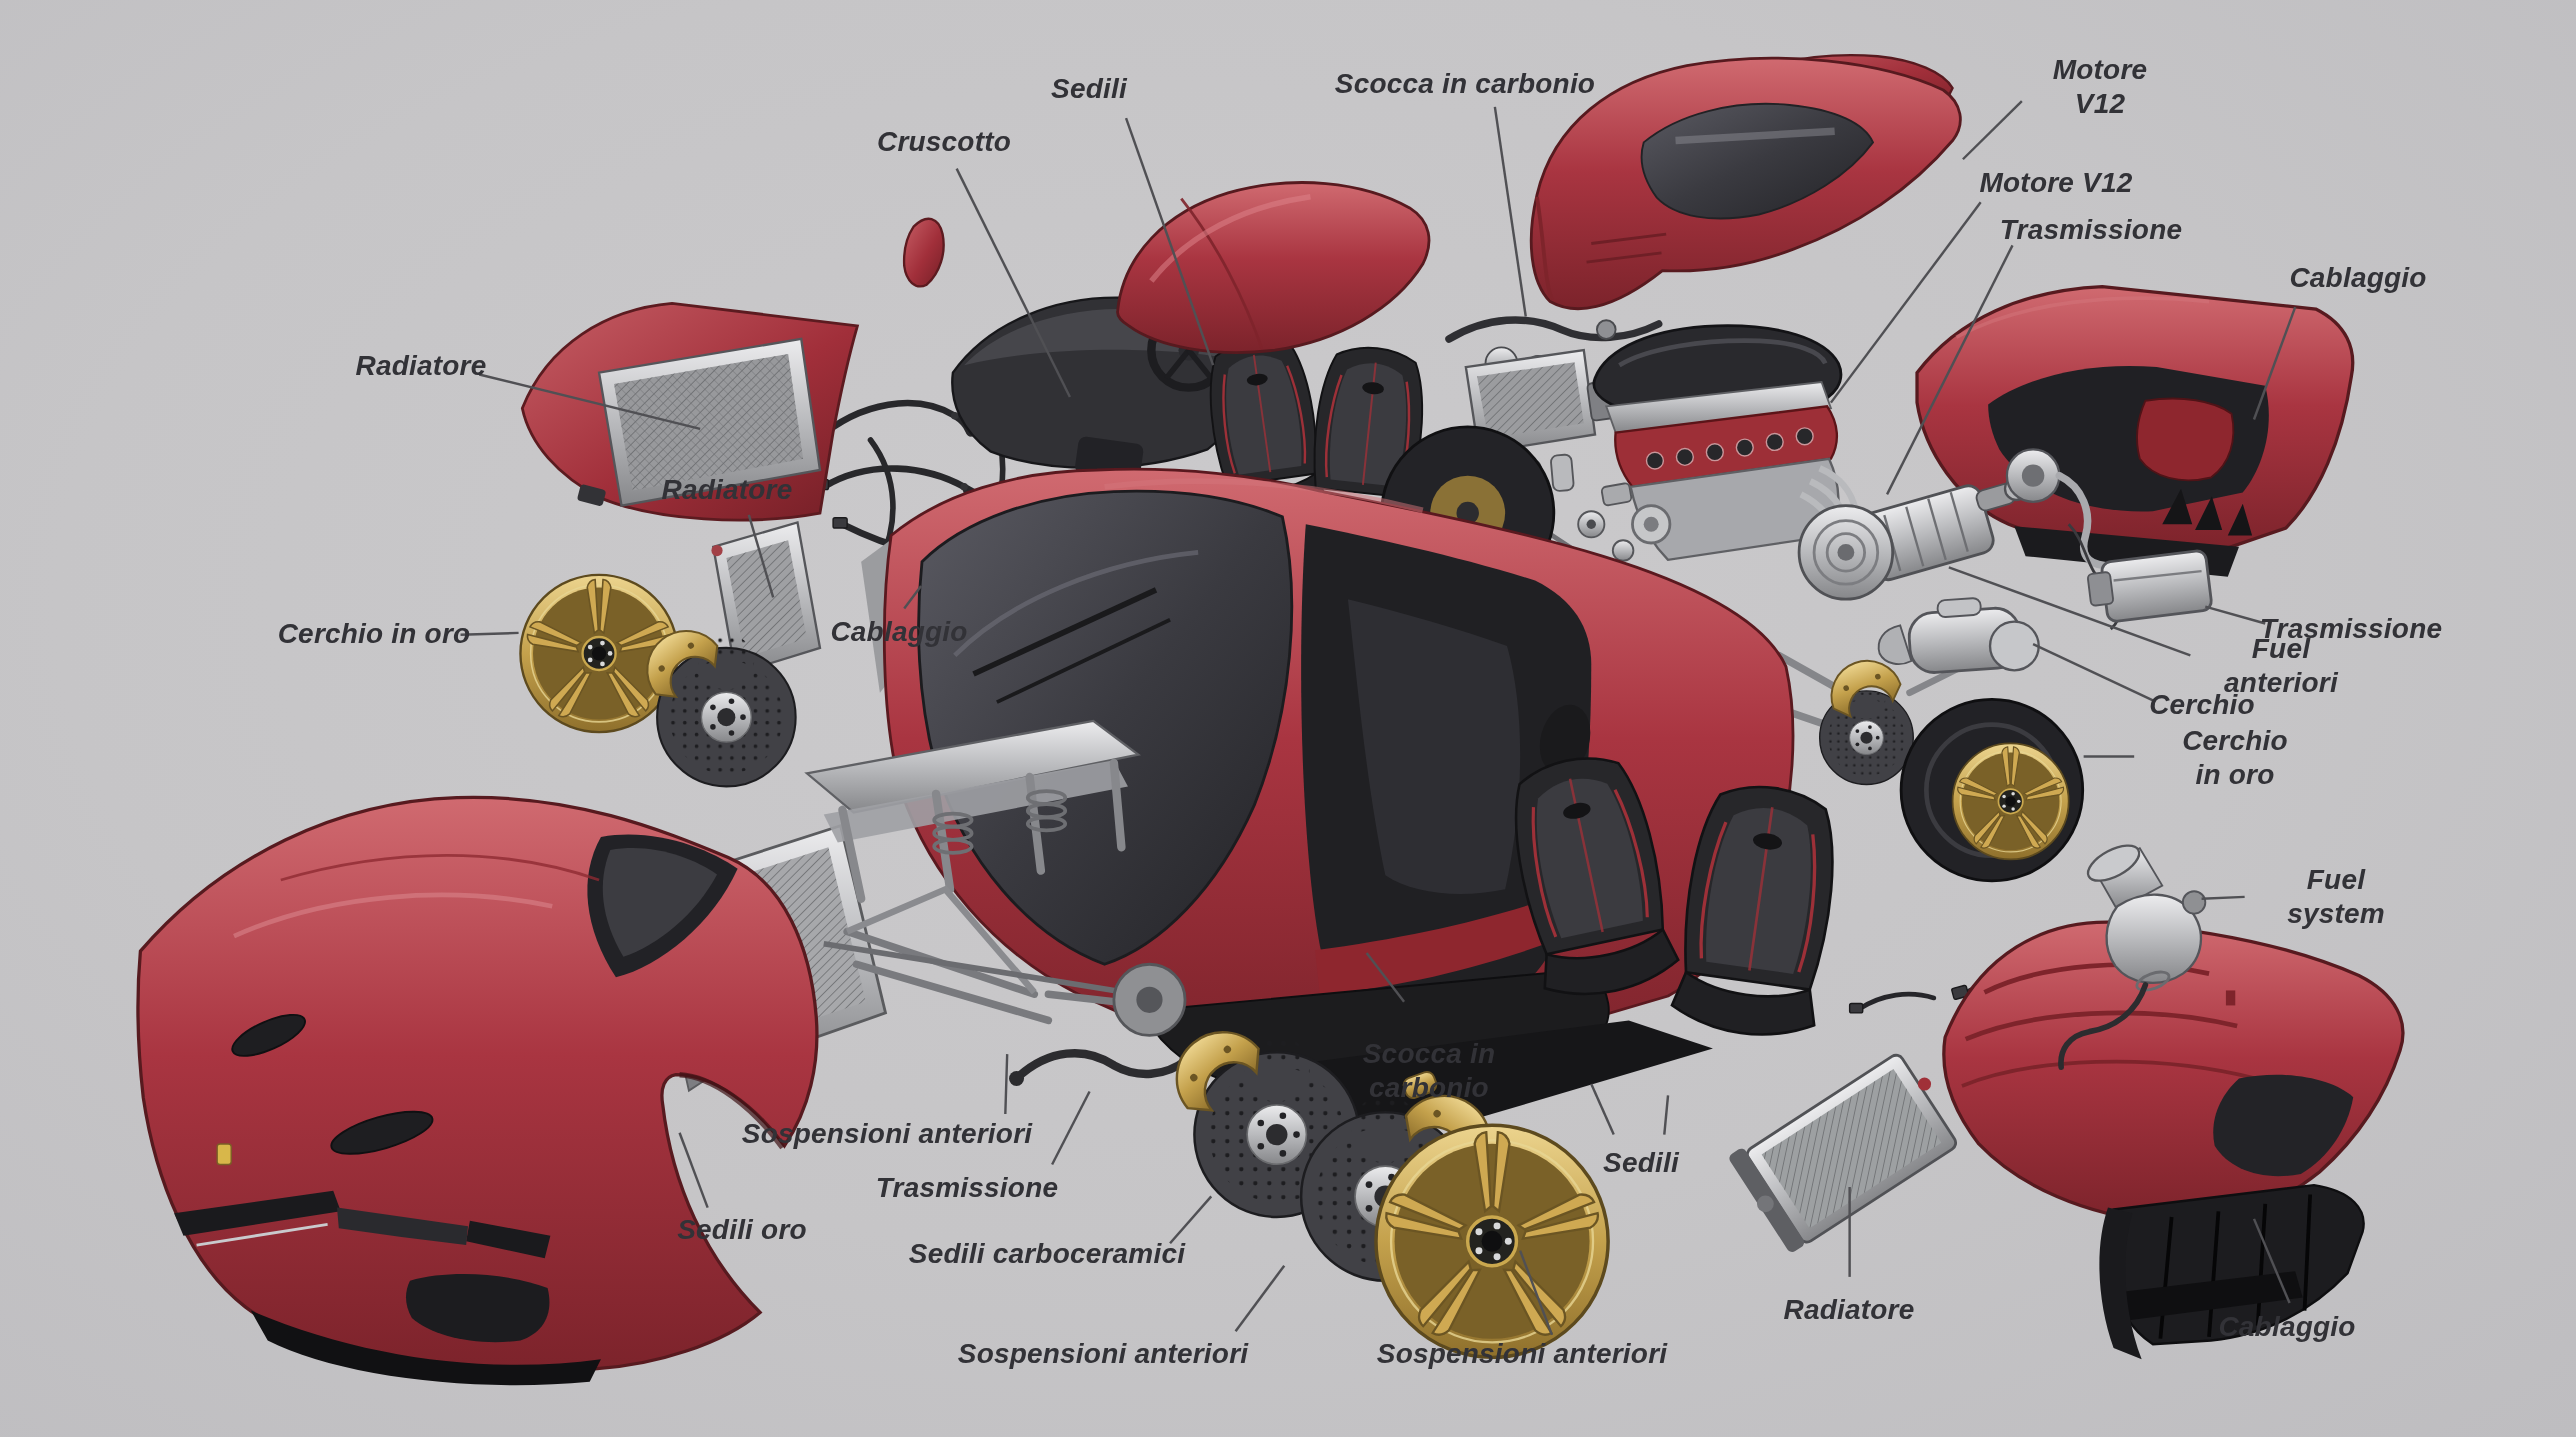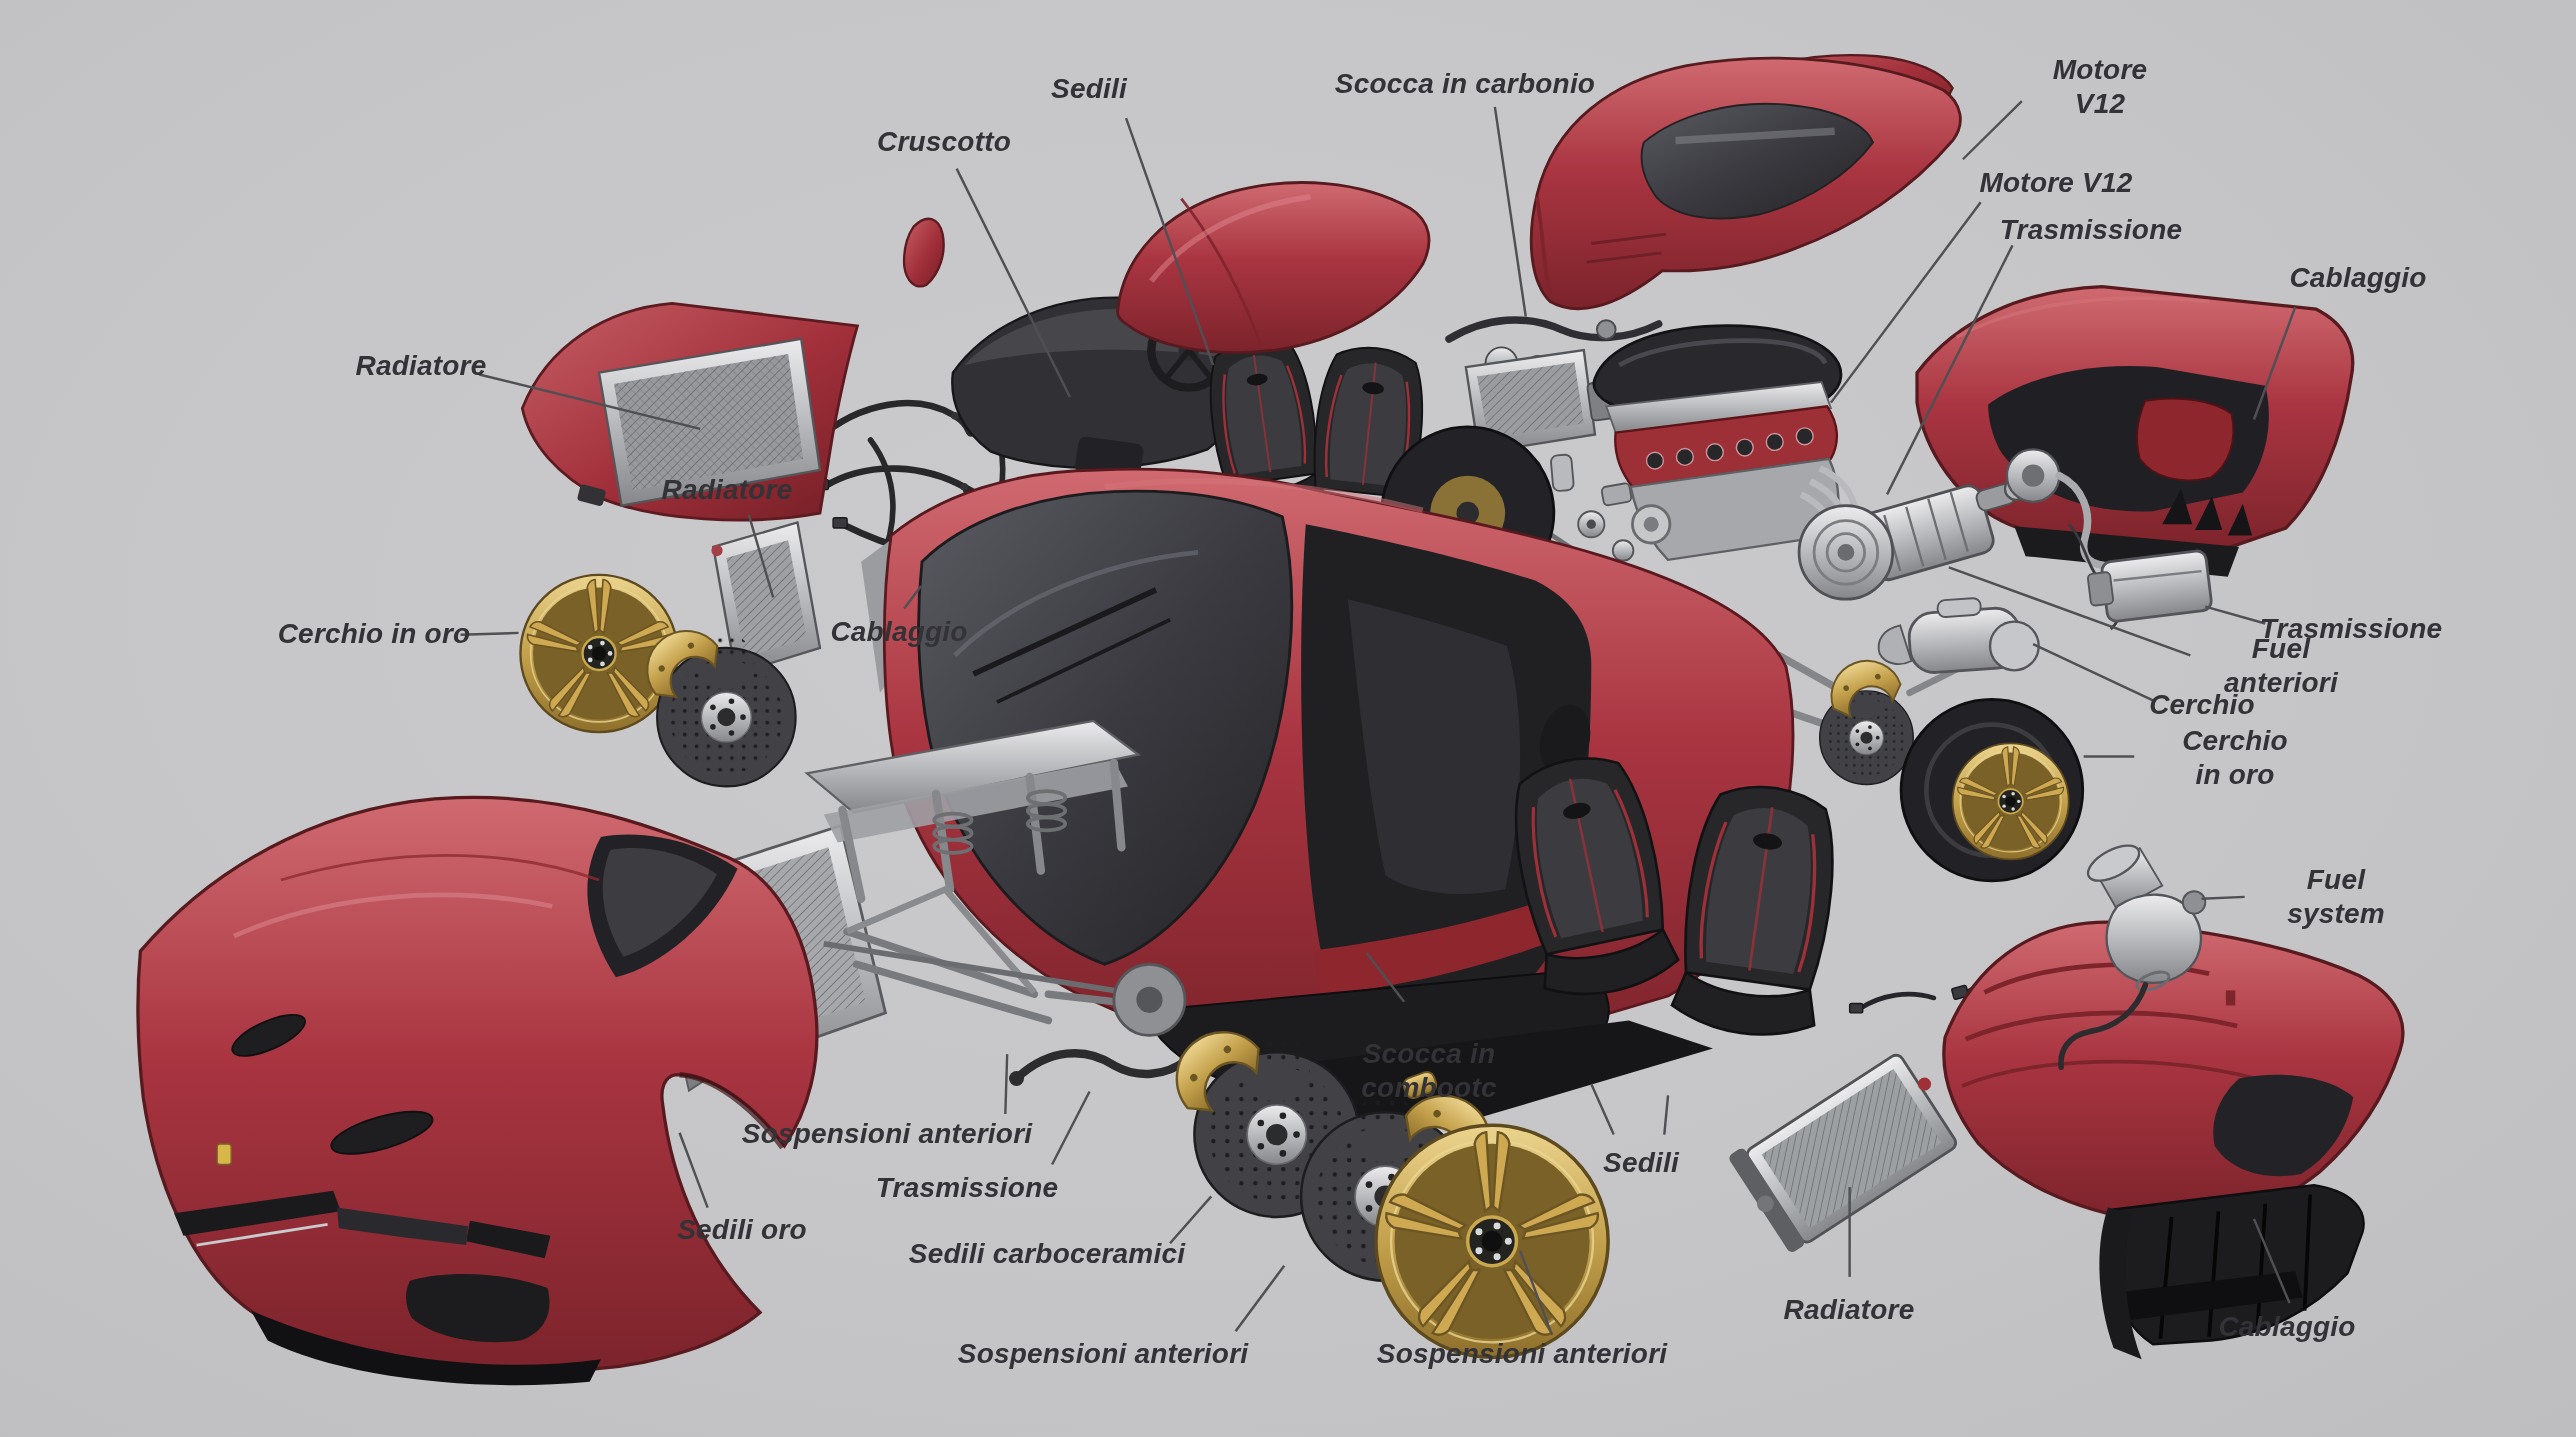--- a/index.html
+++ b/index.html
@@ -480,21 +480,21 @@
       <div class="part-label" style="left: 421px; top: 366px; color: rgb(50, 50, 55);">Radiatore</div>
       <div class="part-label" style="left: 727px; top: 490px; color: rgb(50, 50, 55);">Radiatore</div>
       <div class="part-label" style="left: 374px; top: 634px; color: rgb(50, 50, 55);">Cerchio in oro</div>
       <div class="part-label" style="left: 899px; top: 632px; color: rgb(50, 50, 55);">Cablaggio</div>
       <div class="part-label" style="left: 2351px; top: 629px; color: rgb(50, 50, 55);">Trasmissione</div>
       <div class="part-label" style="left: 2281px; top: 666px; color: rgb(50, 50, 55);">Fuel anteriori</div>
       <div class="part-label" style="left: 2202px; top: 705px; color: rgb(50, 50, 55);">Cerchio</div>
       <div class="part-label" style="left: 2235px; top: 758px; color: rgb(50, 50, 55);">Cerchio in oro</div>
       <div class="part-label" style="left: 2324px; top: 897px; color: rgb(50, 50, 55); margin-left: 12px;">Fuel system</div>
       <div class="part-label" style="left: 1429px; top: 1071px; color: rgb(50, 50, 55);">Scocca in
-combootc</div>
+carbonio</div>
       <div class="part-label" style="left: 887px; top: 1134px; color: rgb(50, 50, 55);">Sospensioni anteriori</div>
       <div class="part-label" style="left: 967px; top: 1188px; color: rgb(50, 50, 55);">Trasmissione</div>
       <div class="part-label" style="left: 742px; top: 1230px; color: rgb(50, 50, 55);">Sedili oro</div>
       <div class="part-label" style="left: 1047px; top: 1254px; color: rgb(50, 50, 55);">Sedili carboceramici</div>
       <div class="part-label" style="left: 1641px; top: 1163px; color: rgb(50, 50, 55);">Sedili</div>
       <div class="part-label" style="left: 1103px; top: 1354px; color: rgb(50, 50, 55);">Sospensioni anteriori</div>
       <div class="part-label" style="left: 1522px; top: 1354px; color: rgb(50, 50, 55);">Sospensioni anteriori</div>
       <div class="part-label" style="left: 1849px; top: 1310px; color: rgb(50, 50, 55);">Radiatore</div>
       <div class="part-label" style="left: 2287px; top: 1327px; color: rgb(50, 50, 55);">Cablaggio</div>
     </div>

